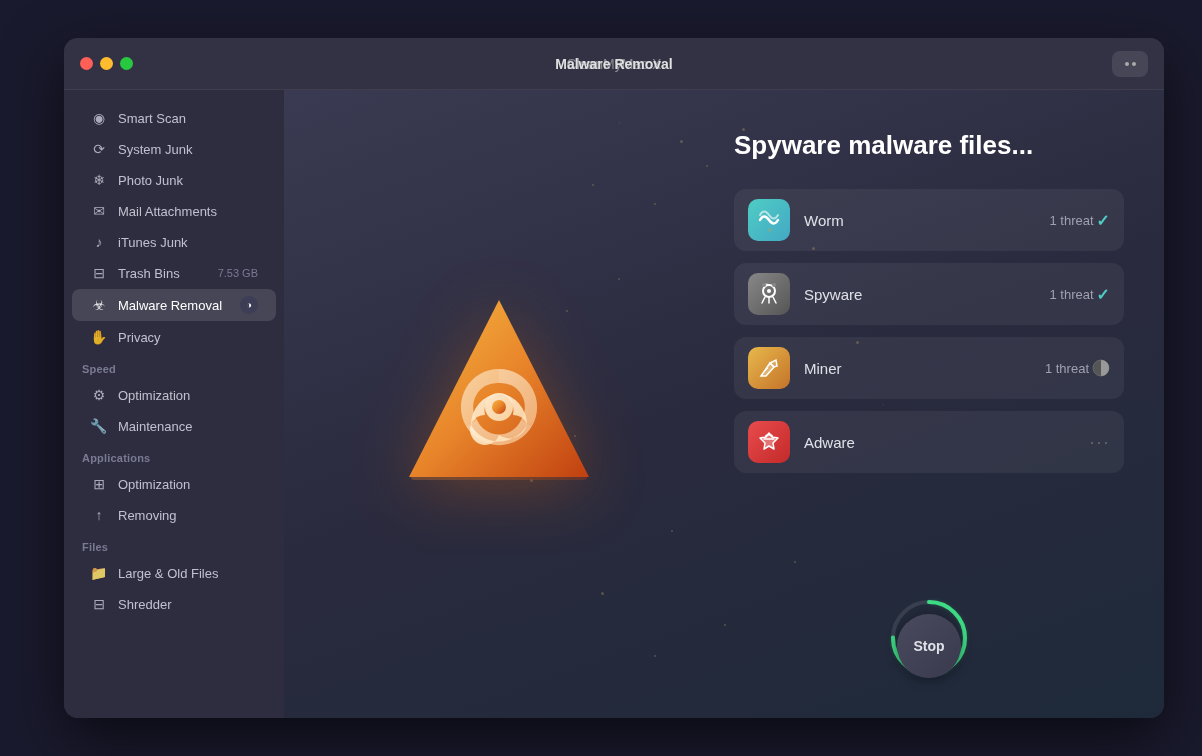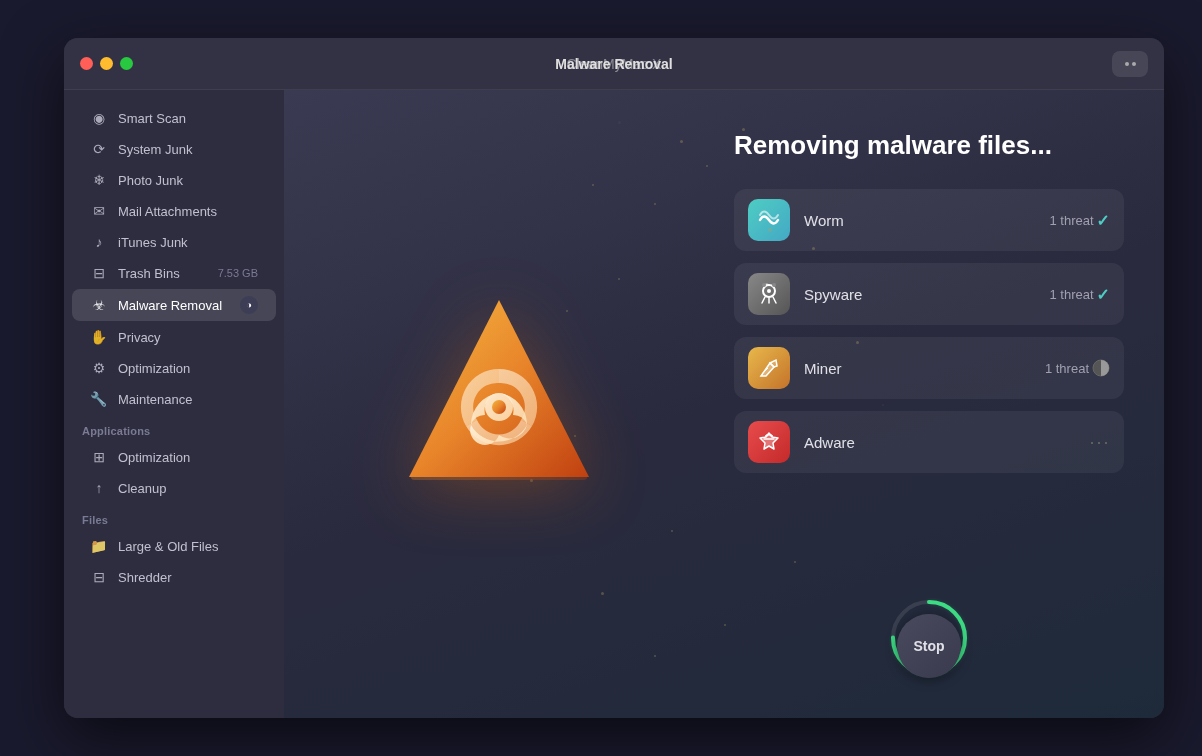--- a/index.html
+++ b/index.html
@@ -327,37 +327,38 @@
       <div class="sidebar-item active">
         <span class="sidebar-icon">☣</span>
         <span>Malware Removal</span>
         <div class="sidebar-active-indicator">◑</div>
       </div>
       <div class="sidebar-item">
         <span class="sidebar-icon">✋</span>
         <span>Privacy</span>
       </div>
 
+      <div class="sidebar-section-label">Speed</div>
       <div class="sidebar-item">
         <span class="sidebar-icon">⚙</span>
         <span>Optimization</span>
       </div>
       <div class="sidebar-item">
         <span class="sidebar-icon">🔧</span>
         <span>Maintenance</span>
       </div>
 
       <div class="sidebar-section-label">Applications</div>
       <div class="sidebar-item">
         <span class="sidebar-icon">⊞</span>
         <span>Optimization</span>
       </div>
       <div class="sidebar-item">
         <span class="sidebar-icon">↑</span>
-        <span>Cleanup</span>
+        <span>Removing</span>
       </div>
 
       <div class="sidebar-section-label">Files</div>
       <div class="sidebar-item">
         <span class="sidebar-icon">📁</span>
         <span>Large &amp; Old Files</span>
       </div>
       <div class="sidebar-item">
         <span class="sidebar-icon">⊟</span>
         <span>Shredder</span>
@@ -419,21 +420,21 @@
 
               <path d="M0,-38 A38,38 0 0,1 33,19 L22,13 A24,24 0 0,0 0,-24 Z" fill="url(#symbolGrad)" opacity="0.7"></path>
               <path d="M0,-38 A38,38 0 0,0 -33,19 L-22,13 A24,24 0 0,1 0,-24 Z" fill="url(#symbolGrad)" opacity="0.7"></path>
               <path d="M33,19 A38,38 0 0,1 -33,19 L-22,13 A24,24 0 0,0 22,13 Z" fill="url(#symbolGrad)" opacity="0.7"></path>
             </g>
           </svg>
         </div>
       </div>
 
       <div class="content-right">
-        <div class="removing-title">Removing malware files...</div>
+        <div class="removing-title">Spyware malware files...</div>
 
         <div class="threat-list">
 
           <div class="threat-item">
             <div class="threat-icon threat-icon-worm">
               <svg width="26" height="26" viewBox="0 0 26 26" fill="none">
                 <path d="M4 13 Q8 6 13 13 Q18 20 22 13" stroke="white" stroke-width="2.5" stroke-linecap="round" fill="none"></path>
                 <path d="M4 8 Q8 1 13 8 Q18 15 22 8" stroke="white" stroke-width="2" stroke-linecap="round" fill="none" opacity="0.6"></path>
               </svg>
             </div>

